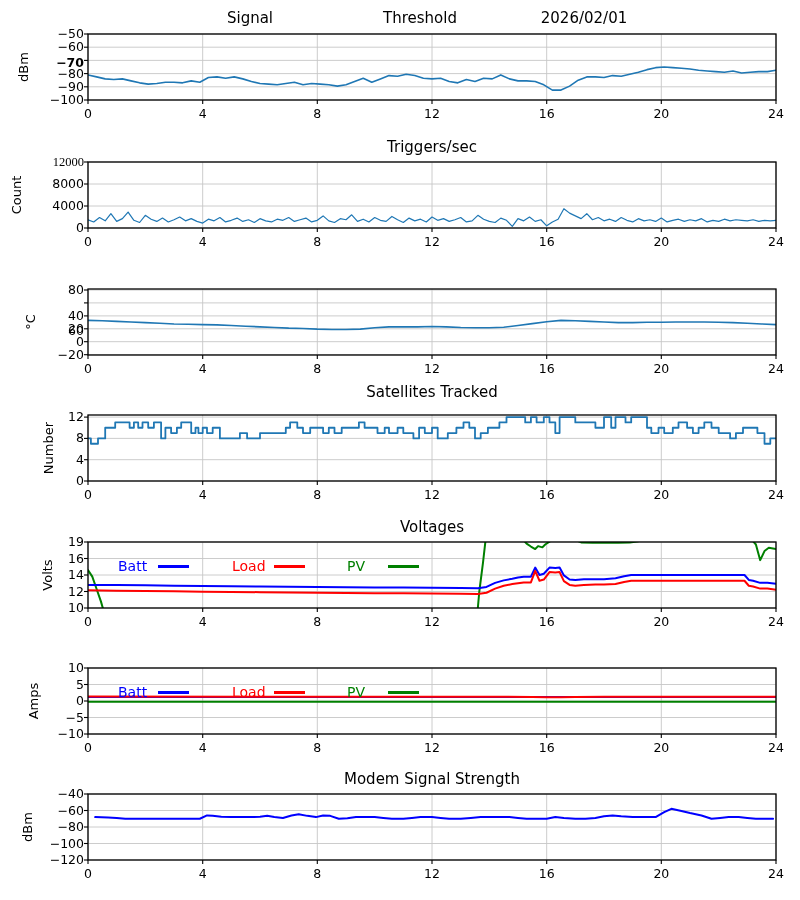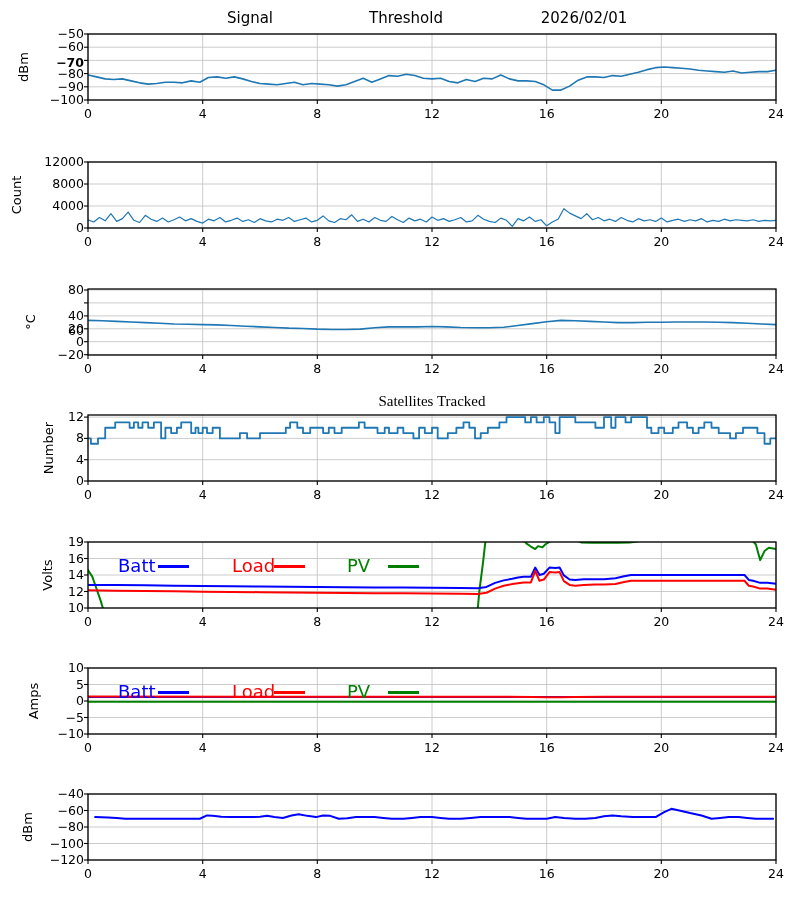--- a/index.html
+++ b/index.html
@@ -1,26 +1,26 @@
 <!DOCTYPE html>
 <html><head>
 <meta charset="utf-8">
 <style>
   html,body{margin:0;padding:0;background:#ffffff;}
   .figure{position:relative;width:800px;height:900px;background:#ffffff;overflow:hidden;
           font-family:"DejaVu Sans", "Liberation Sans", sans-serif;color:#000;}
   .hdr{position:absolute;top:9px;transform:translateX(-50%);font-size:15px;white-space:nowrap;}
-  .hdr-left{left:250px;} .hdr-center{left:406px;} .hdr-right{left:584px;}
+  .hdr-left{left:250px;} .hdr-center{left:420px;} .hdr-right{left:584px;}
   .ptitle{position:absolute;left:88px;width:688px;text-align:center;font-size:15px;height:18px;line-height:18px;}
   .ylab{position:absolute;width:120px;height:18px;line-height:18px;text-align:center;
         font-size:13px;transform:rotate(-90deg);}
   .ytick{position:absolute;left:0;width:84px;height:16px;line-height:16px;text-align:right;font-size:12.5px;}
   .xtick{position:absolute;width:44px;height:16px;line-height:16px;text-align:center;font-size:12.5px;}
   .psvg{position:absolute;}
-  .leg-label{position:absolute;font-size:18px;height:32px;line-height:16px;}
+  .leg-label{position:absolute;font-size:14px;height:32px;line-height:16px;}
   .leg-swatch{position:absolute;width:31px;height:3px;}
 </style>
 </head>
 <body>
 
 <div class="figure" id="figure">
   <span class="hdr hdr-left">Signal</span>
   <span class="hdr hdr-center">Threshold</span>
   <span class="hdr hdr-right">2026/02/01</span>
 <div class="ylab" style="left: -36px; top: 58px;">dBm</div>
@@ -65,20 +65,21 @@
     <div class="ytick" style="top: 55px; font-weight: bold;">−70</div>
     <div class="ytick" style="top: 39.2px;">−60</div>
     <div class="ytick" style="top: 26px;">−50</div>
     <div class="xtick" style="left: 66px; top: 106px;">0</div>
     <div class="xtick" style="left: 180.667px; top: 106px;">4</div>
     <div class="xtick" style="left: 295.333px; top: 106px;">8</div>
     <div class="xtick" style="left: 410px; top: 106px;">12</div>
     <div class="xtick" style="left: 524.667px; top: 106px;">16</div>
     <div class="xtick" style="left: 639.333px; top: 106px;">20</div>
     <div class="xtick" style="left: 754px; top: 106px;">24</div>
+    <div class="ptitle" style="top: 138px;">Triggers/sec</div>
     <div class="ylab" style="left: -43px; top: 186px;">Count</div>
     <svg class="psvg" style="left:80px;top:156px" width="704" height="82">
       <defs>
         <clipPath id="clip1">
           <rect x="8" y="6" width="688" height="66"></rect>
         </clipPath>
       </defs>
       <line x1="8.0" y1="6" x2="8.0" y2="72" stroke="#c6c6c6" stroke-width="0.9"></line>
       <line x1="122.7" y1="6" x2="122.7" y2="72" stroke="#c6c6c6" stroke-width="0.9"></line>
       <line x1="237.3" y1="6" x2="237.3" y2="72" stroke="#c6c6c6" stroke-width="0.9"></line>
@@ -100,21 +101,21 @@
       <line x1="581.3" y1="72" x2="581.3" y2="76" stroke="#000000" stroke-width="1.1"></line>
       <line x1="696.0" y1="72" x2="696.0" y2="76" stroke="#000000" stroke-width="1.1"></line>
       <line x1="4" y1="72.0" x2="8" y2="72.0" stroke="#000000" stroke-width="1.1"></line>
       <line x1="4" y1="50.0" x2="8" y2="50.0" stroke="#000000" stroke-width="1.1"></line>
       <line x1="4" y1="28.0" x2="8" y2="28.0" stroke="#000000" stroke-width="1.1"></line>
       <line x1="4" y1="6.0" x2="8" y2="6.0" stroke="#000000" stroke-width="1.1"></line>
     </svg>
     <div class="ytick" style="top: 220px;">0</div>
     <div class="ytick" style="top: 198px; text-align: right;">4000</div>
     <div class="ytick" style="top: 176px;">8000</div>
-    <div class="ytick" style="top: 154px;">12000</div>
+    <div class="ytick" style="top: 154px; font-family: Liberation Serif, serif;">12000</div>
     <div class="xtick" style="left: 66px; top: 234px;">0</div>
     <div class="xtick" style="left: 180.667px; top: 234px;">4</div>
     <div class="xtick" style="left: 295.333px; top: 234px;">8</div>
     <div class="xtick" style="left: 410px; top: 234px;">12</div>
     <div class="xtick" style="left: 524.667px; top: 234px;">16</div>
     <div class="xtick" style="left: 639.333px; top: 234px;">20</div>
     <div class="xtick" style="left: 754px; top: 234px;">24</div>
     <div class="ylab" style="left: -29px; top: 313px;">°C</div>
     <svg class="psvg" style="left:80px;top:283px" width="704" height="82">
       <defs>
@@ -157,21 +158,21 @@
     <div class="ytick" style="top: 307.853px;">40</div>
     <div class="ytick" style="top: 303px; margin-top: 20px;">60</div>
     <div class="ytick" style="top: 281.971px;">80</div>
     <div class="xtick" style="left: 66px; top: 361px;">0</div>
     <div class="xtick" style="left: 180.667px; top: 361px;">4</div>
     <div class="xtick" style="left: 295.333px; top: 361px;">8</div>
     <div class="xtick" style="left: 410px; top: 361px;">12</div>
     <div class="xtick" style="left: 524.667px; top: 361px;">16</div>
     <div class="xtick" style="left: 639.333px; top: 361px;">20</div>
     <div class="xtick" style="left: 754px; top: 361px;">24</div>
-    <div class="ptitle" style="top: 392px; font-family: Liberation Serif, serif;">Satellites Tracked</div>
+    <div class="ptitle" style="top: 383px;">Satellites Tracked</div>
     <div class="ylab" style="left: -11px; top: 439px;">Number</div>
     <svg class="psvg" style="left:80px;top:409px" width="704" height="82">
       <defs>
         <clipPath id="clip3">
           <rect x="8" y="6" width="688" height="66"></rect>
         </clipPath>
       </defs>
       <line x1="8.0" y1="6" x2="8.0" y2="72" stroke="#c6c6c6" stroke-width="0.9"></line>
       <line x1="122.7" y1="6" x2="122.7" y2="72" stroke="#c6c6c6" stroke-width="0.9"></line>
       <line x1="237.3" y1="6" x2="237.3" y2="72" stroke="#c6c6c6" stroke-width="0.9"></line>
@@ -201,20 +202,21 @@
     <div class="ytick" style="top: 451.71px;">4</div>
     <div class="ytick" style="top: 430.419px;">8</div>
     <div class="ytick" style="top: 409.129px;">12</div>
     <div class="xtick" style="left: 66px; top: 487px;">0</div>
     <div class="xtick" style="left: 180.667px; top: 487px;">4</div>
     <div class="xtick" style="left: 295.333px; top: 487px;">8</div>
     <div class="xtick" style="left: 410px; top: 487px;">12</div>
     <div class="xtick" style="left: 524.667px; top: 487px;">16</div>
     <div class="xtick" style="left: 639.333px; top: 487px;">20</div>
     <div class="xtick" style="left: 754px; top: 487px;">24</div>
+    <div class="ptitle" style="top: 518px;">Voltages</div>
     <div class="ylab" style="left: -12px; top: 566px;">Volts</div>
     <svg class="psvg" style="left:80px;top:536px" width="704" height="82">
       <defs>
         <clipPath id="clip4">
           <rect x="8" y="6" width="688" height="66"></rect>
         </clipPath>
       </defs>
       <line x1="8.0" y1="6" x2="8.0" y2="72" stroke="#c6c6c6" stroke-width="0.9"></line>
       <line x1="122.7" y1="6" x2="122.7" y2="72" stroke="#c6c6c6" stroke-width="0.9"></line>
       <line x1="237.3" y1="6" x2="237.3" y2="72" stroke="#c6c6c6" stroke-width="0.9"></line>
@@ -309,20 +311,21 @@
     <div class="xtick" style="left: 410px; top: 740px;">12</div>
     <div class="xtick" style="left: 524.667px; top: 740px;">16</div>
     <div class="xtick" style="left: 639.333px; top: 740px;">20</div>
     <div class="xtick" style="left: 754px; top: 740px;">24</div>
     <div class="leg-label" style="left: 118px; top: 684px; color: rgb(0, 0, 255);">Batt</div>
     <div class="leg-swatch" style="left: 158px; top: 691px; background: rgb(0, 0, 255);"></div>
     <div class="leg-label" style="left: 232px; top: 684px; color: rgb(255, 0, 0);">Load</div>
     <div class="leg-swatch" style="left: 274px; top: 691px; background: rgb(255, 0, 0);"></div>
     <div class="leg-label" style="left: 347px; top: 684px; color: rgb(0, 128, 0);">PV</div>
     <div class="leg-swatch" style="left: 388px; top: 691px; background: rgb(0, 128, 0);"></div>
+    <div class="ptitle" style="top: 770px;">Modem Signal Strength</div>
     <div class="ylab" style="left: -32px; top: 818px;">dBm</div>
     <svg class="psvg" style="left:80px;top:788px" width="704" height="82">
       <defs>
         <clipPath id="clip6">
           <rect x="8" y="6" width="688" height="66"></rect>
         </clipPath>
       </defs>
       <line x1="8.0" y1="6" x2="8.0" y2="72" stroke="#c6c6c6" stroke-width="0.9"></line>
       <line x1="122.7" y1="6" x2="122.7" y2="72" stroke="#c6c6c6" stroke-width="0.9"></line>
       <line x1="237.3" y1="6" x2="237.3" y2="72" stroke="#c6c6c6" stroke-width="0.9"></line>

